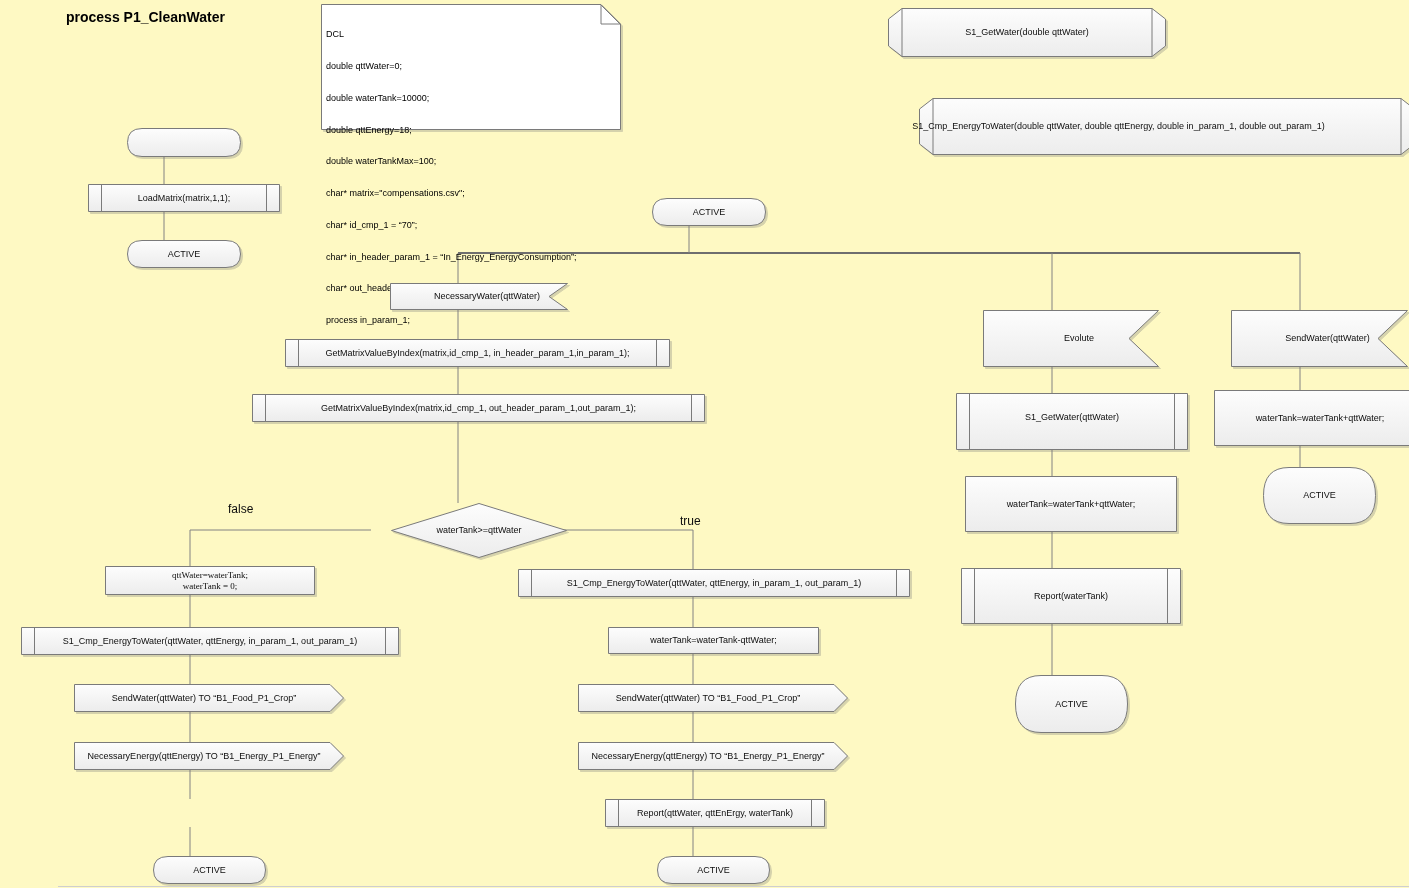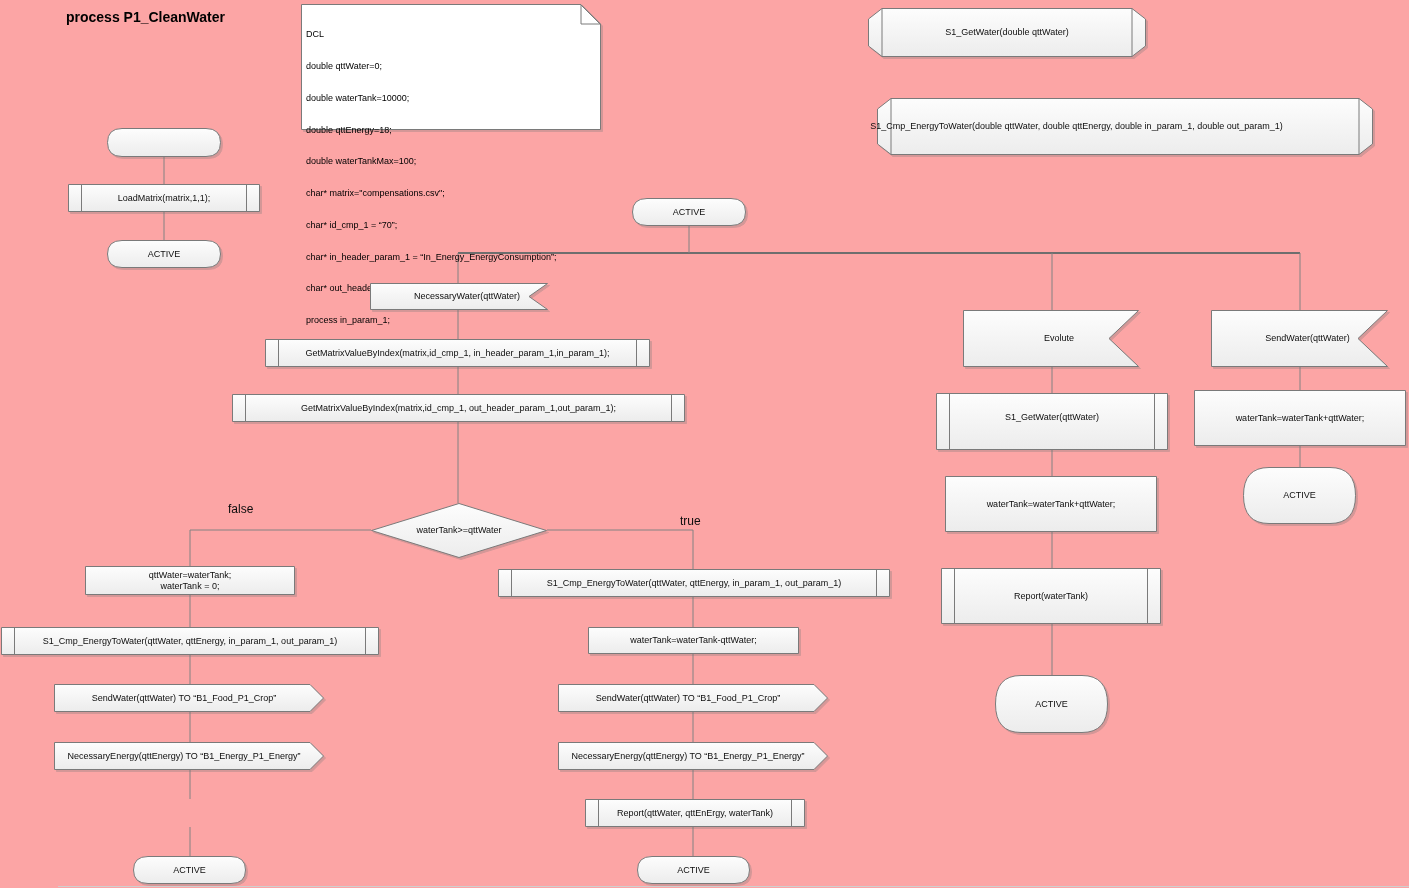--- a/index.html
+++ b/index.html
@@ -1,39 +1,39 @@
 <!DOCTYPE html>
 <html><head>
 <meta charset="utf-8">
 <style>
   html,body{margin:0;padding:0;background:#ffffff;}
   #canvas{
-    position:relative;width:1409px;height:888px;background:#fca5a5;overflow:hidden;
+    position:relative;width:1409px;height:888px;background:#fef9c3;overflow:hidden;
     font-family:"Liberation Sans",sans-serif;color:#111;
   }
   #wires{position:absolute;left:0;top:0;width:100%;height:100%;}
   #wires path{fill:none;stroke:#828282;stroke-width:1;}
   #wires path.thick{stroke:#6e6e6e;stroke-width:2;}
   .title{
     position:absolute;left:66px;top:9px;font-size:14px;font-weight:bold;color:#000;
     letter-spacing:0px;white-space:nowrap;
   }
-  .node{position:absolute;}
+  .node{position:absolute;margin-left:20px;}
   .node svg.outline{position:absolute;left:0;top:0;overflow:visible;
     filter:drop-shadow(2px 2px 0 rgba(120,120,120,0.30));}
   .node svg.outline path{fill:url(#gfill);stroke:#7a7a7a;stroke-width:1;}
   .node svg.outline path.line{fill:none;}
   .node svg.outline path.paper{fill:#ffffff;}
   .lbl{
     position:absolute;inset:0;display:flex;align-items:center;justify-content:center;
     font-size:9px;color:#0d0d0d;white-space:nowrap;text-align:center;line-height:11px;
   }
   .node[data-shape="input"] .lbl{padding-right:16px;padding-left:32px;}
   .node[data-shape="output"] .lbl{padding-right:10px;}
-  .two-line .lbl{flex-direction:column;}
+  .two-line .lbl{flex-direction:column;font-family:Liberation Serif, serif;}
   .branch-label{position:absolute;font-size:12px;color:#0d0d0d;white-space:nowrap;}
   .note-text{
     position:absolute;left:5px;top:4px;right:24px;font-size:9px;line-height:10.6px;
     color:#000;white-space:pre;
   }
   .bottom-edge{position:absolute;left:58px;right:0;bottom:1px;height:0;
     border-top:1px solid #cfcfcf;}
 </style>
 </head>
 <body>
@@ -84,21 +84,21 @@
     </div>
   </div>
 
   <div class="node" data-shape="procdecl" style="left:868px;top:8px;width:278px;height:49px">
       <svg class="outline" width="278" height="49" viewBox="0 0 278 49">
         <path d="M 14 .5 H 264 L 277.5 11 V 38 L 264 48.5 H 14 L .5 38 V 11 Z"></path>
         <path class="line" d="M 14 .5 V 48.5 M 264 .5 V 48.5"></path>
       </svg>
     <span class="lbl">S1_GetWater(double qttWater)</span>
   </div>
-  <div class="node" data-shape="procdecl" style="left:877px;top:98px;width:399px;height:57px">
+  <div class="node" data-shape="procdecl" style="left:899px;top:98px;width:399px;height:57px">
       <svg class="outline" width="496" height="57" viewBox="0 0 496 57">
         <path d="M 14 .5 H 482 L 495.5 11 V 46 L 482 56.5 H 14 L .5 46 V 11 Z"></path>
         <path class="line" d="M 14 .5 V 56.5 M 482 .5 V 56.5"></path>
       </svg>
     <span class="lbl">S1_Cmp_EnergyToWater(double qttWater, double qttEnergy, double in_param_1, double out_param_1)</span>
   </div>
 
   <div class="node" data-shape="state" style="left:107px;top:128px;width:114px;height:29px">
       <svg class="outline" width="114" height="29" viewBox="0 0 114 29">
         <path d="M 15 .5 H 99 Q 113.5 .5 113.5 14.5 Q 113.5 28.5 99 28.5 H 15 Q .5 28.5 .5 14.5 Q .5 .5 15 .5 Z"></path>

